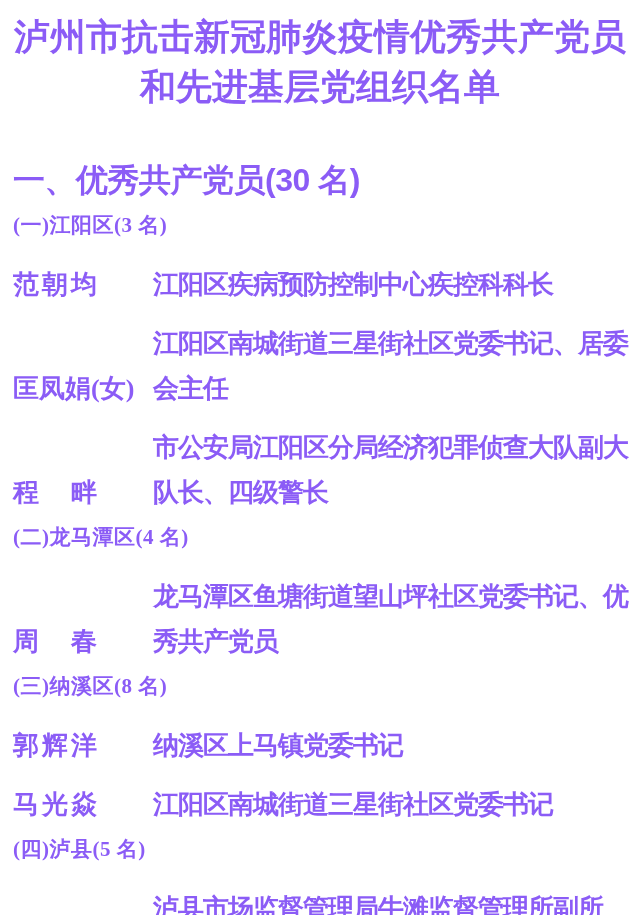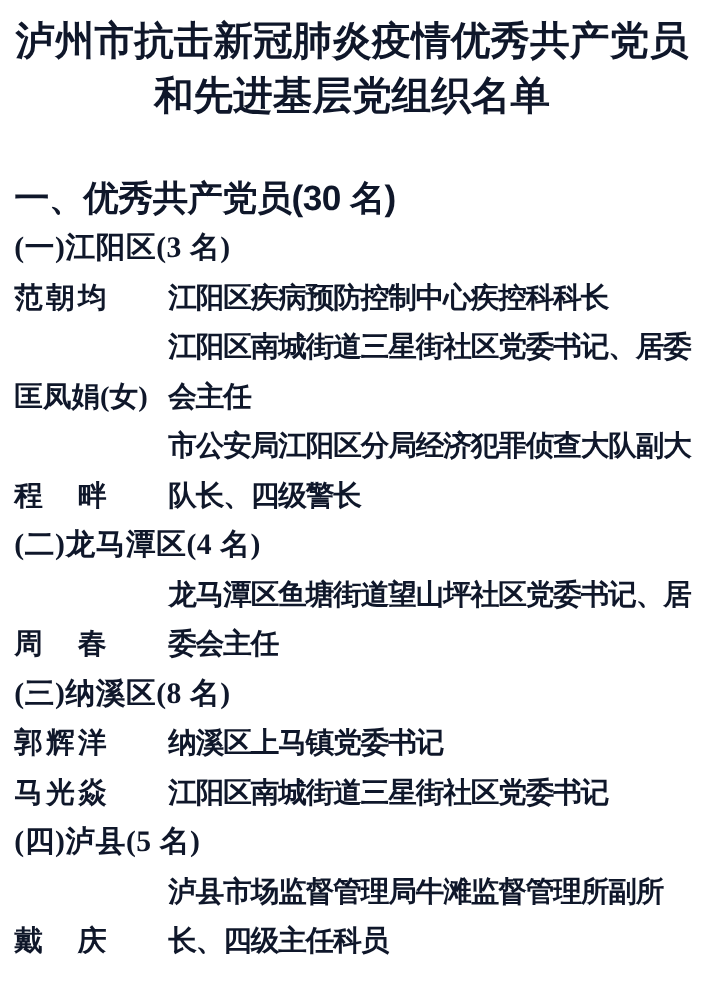--- a/index.html
+++ b/index.html
@@ -8,21 +8,21 @@
   }
   body {
     width: 640px;
     height: 915px;
     background: #ffffff;
     overflow: hidden;
   }
   .doc {
     width: 640px;
     height: 915px;
-    color: #0f172a;
+    color: #8b5cf6;
     background: #ffffff;
   }
   
   .title {
     font-family: "Liberation Sans", "DejaVu Sans", sans-serif;
     font-weight: 700;
     font-size: 36px;
     line-height: 50px;
     text-align: center;
     padding-top: 12px;
@@ -39,21 +39,21 @@
     font-family: "Liberation Sans", "DejaVu Sans", sans-serif;
     font-weight: 700;
     font-size: 32px;
     line-height: 45px;
     letter-spacing: -0.5px;
     white-space: nowrap;
   }
   .group-heading {
     font-family: "Liberation Serif", "DejaVu Serif", serif;
     font-weight: 700;
-    font-size: 27px;
+    font-size: 21px;
     line-height: 45px;
     letter-spacing: 0.5px;
     white-space: nowrap;
   }
   .entry {
     display: flex;
     align-items: flex-end;
     font-family: "Liberation Serif", "DejaVu Serif", serif;
     font-weight: 700;
     font-size: 26px;
@@ -69,20 +69,21 @@
     display: inline-block;
     min-width: 84px;
     text-align: justify;
     text-align-last: justify;
   }
   .entry .role {
     flex: 1 1 auto;
     max-width: 479px;
     letter-spacing: -1px;
     line-break: strict;
+    margin-top: 14px;
   }
 </style>
 </head>
 <body>
 
 <div class="doc">
 
   <div class="title">
     <div>泸州市抗击新冠肺炎疫情优秀共产党员</div>
     <div>和先进基层党组织名单</div>
@@ -118,21 +119,21 @@
   </div>
 
   <div>
     <div class="group-heading">(二)龙马潭区(4 名)</div>
     <div>
 
   <div class="entry">
     <div class="name">
       <span class="inner">周春</span>
     </div>
-    <div class="role">龙马潭区鱼塘街道望山坪社区党委书记、居委会主任</div>
+    <div class="role">龙马潭区鱼塘街道望山坪社区党委书记、优秀共产党员</div>
   </div>
 </div>
   </div>
 
   <div>
     <div class="group-heading">(三)纳溪区(8 名)</div>
     <div>
   <div class="entry">
     <div class="name">
       <span class="inner">郭辉洋</span>

